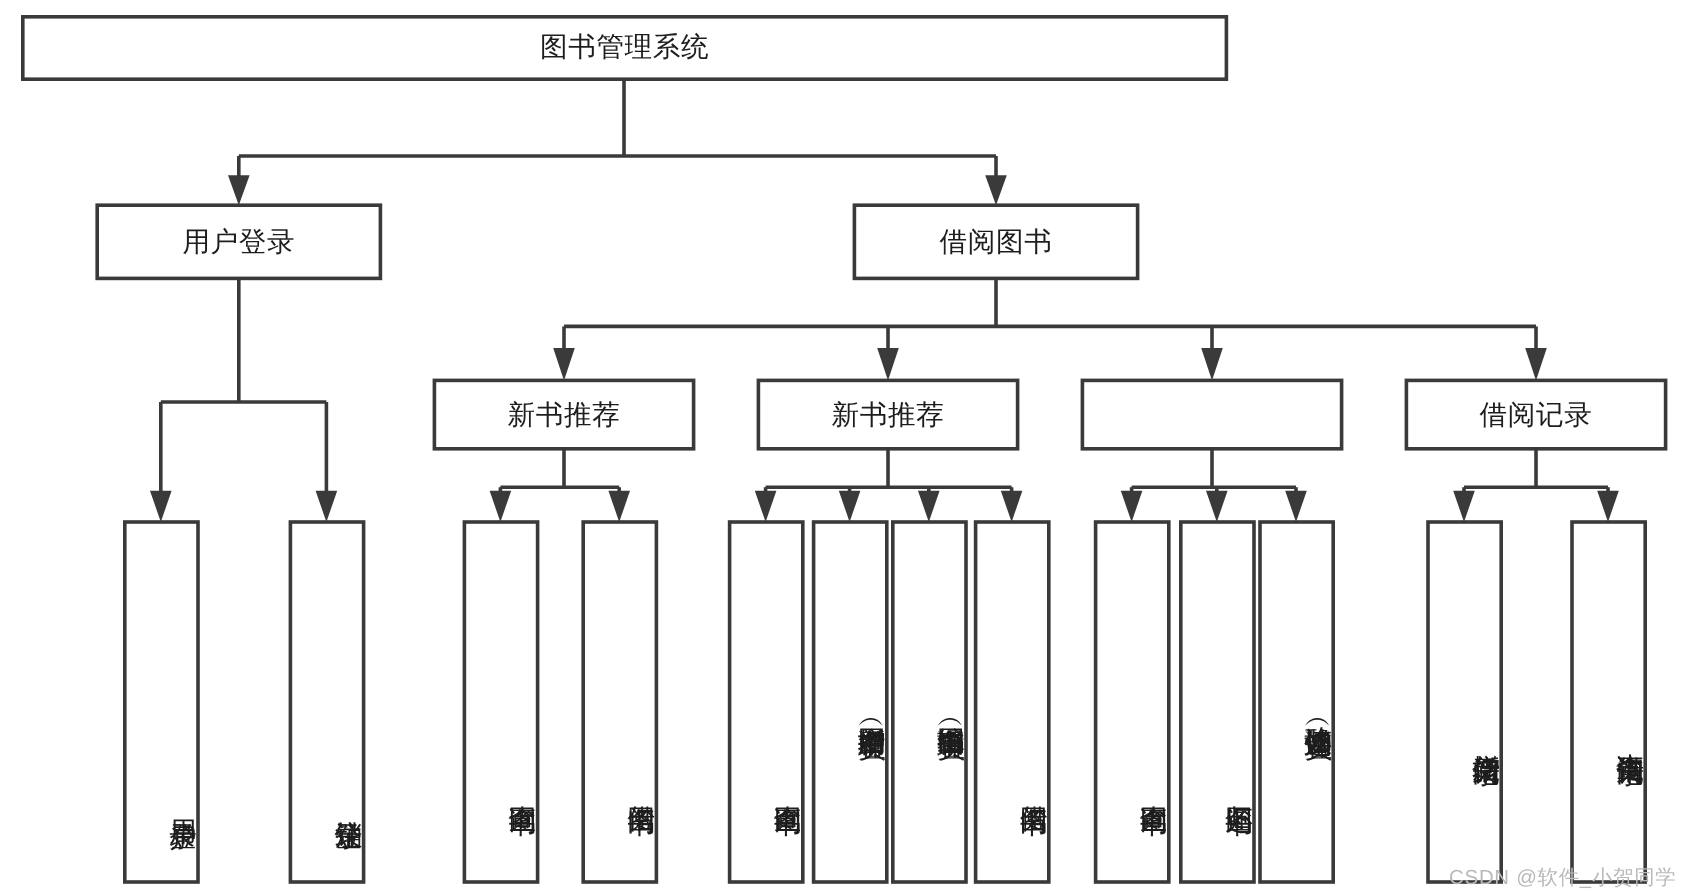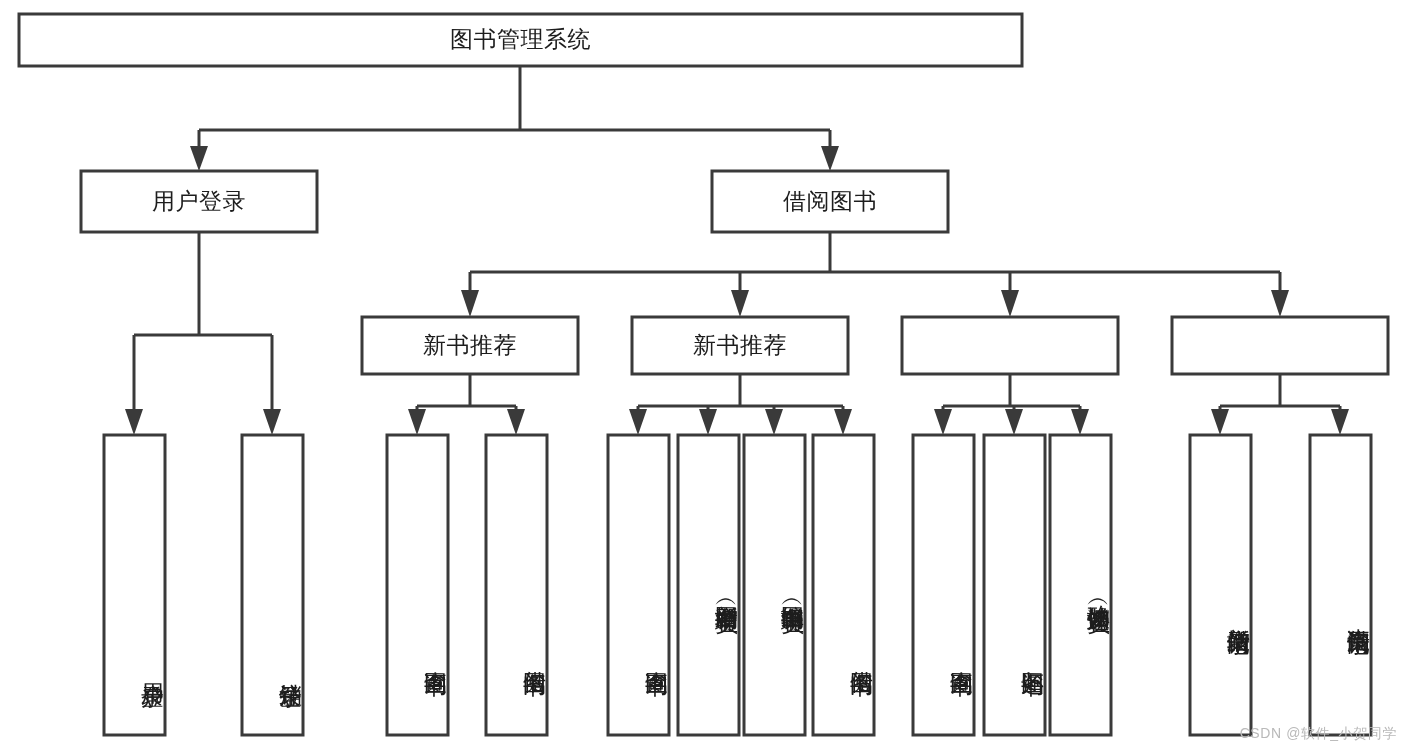--- a/index.html
+++ b/index.html
@@ -63,21 +63,21 @@
     line-height: 1.12;
     letter-spacing: 1px;
     writing-mode: vertical-rl;
     text-orientation: upright;
     pointer-events: none;
   }
   .watermark {
     position: absolute;
     right: 8px;
     bottom: 4px;
-    font-size: 14px;
+    font-size: 17px;
     color: #b9b9b9;
     letter-spacing: 0.6px;
     white-space: nowrap;
     font-family: "Liberation Sans", "DejaVu Sans", sans-serif;
   }
 </style>
 </head>
 <body>
 
 <div id="diagram-root">
@@ -186,20 +186,21 @@
     </g>
   </svg>
 
   <div class="node-label-h" style="left:19px; top:14px; width:1003px; height:52px;">图书管理系统</div>
 
   <div class="node-label-h" style="left:81px; top:171px; width:236px; height:61px;">用户登录</div>
   <div class="node-label-h" style="left:712px; top:171px; width:236px; height:61px;">借阅图书</div>
 
   <div class="node-label-h" style="left:362px; top:317px; width:216px; height:57px;">新书推荐</div>
   <div class="node-label-h" style="left:632px; top:317px; width:216px; height:57px;">新书推荐</div>
+  <div class="node-label-h" style="left:1172px; top:317px; width:216px; height:57px;">借阅记录</div>
 
   <div class="node-label-v" style="left:104px; top:435px; width:61px; height:300px; padding-top:82px;">用户登录</div>
   <div class="node-label-v" style="left:242px; top:435px; width:61px; height:300px; padding-top:82px;">注销登录</div>
 
   <div class="node-label-v" style="left:387px; top:435px; width:61px; height:300px; padding-top:70px;">查询图书</div>
   <div class="node-label-v" style="left:486px; top:435px; width:61px; height:300px; padding-top:70px;">借阅图书</div>
 
   <div class="node-label-v" style="left:608px; top:435px; width:61px; height:300px; padding-top:70px;">查询图书</div>
   <div class="node-label-v" style="left:678px; top:435px; width:61px; height:300px; padding-top:6px;">新增图书（管理员）</div>
   <div class="node-label-v" style="left:744px; top:435px; width:61px; height:300px; padding-top:6px;">编辑图书（管理员）</div>

